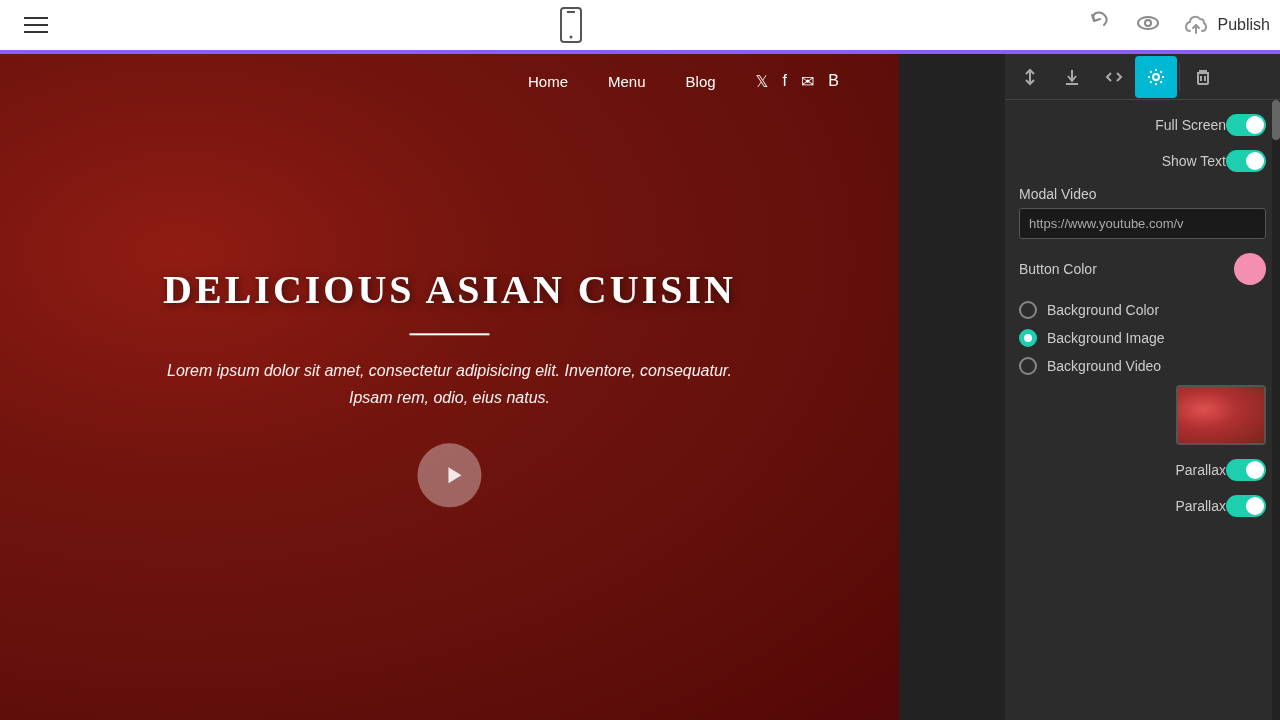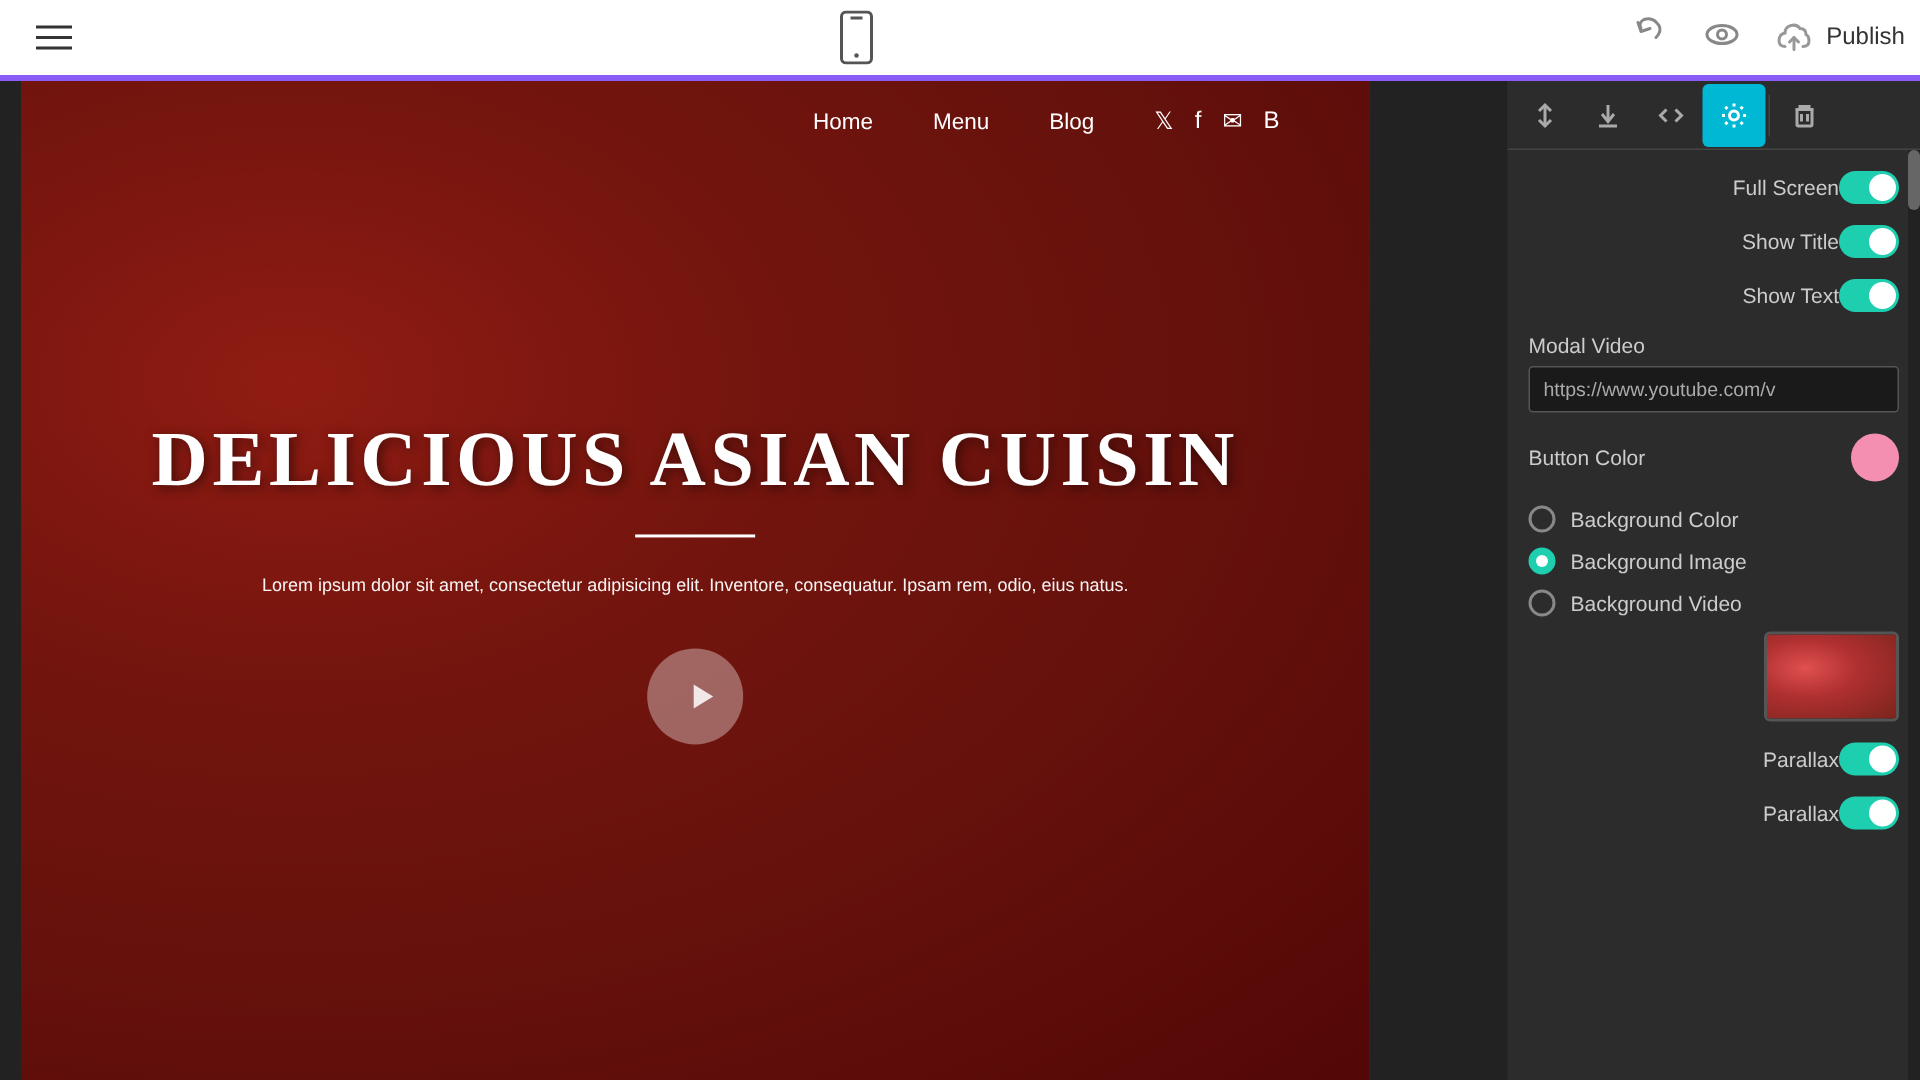--- a/index.html
+++ b/index.html
@@ -24,21 +24,20 @@
       display: flex; align-items: center; gap: 8px;
       background: #fff; border: none; cursor: pointer;
       font-size: 16px; font-weight: 500; color: #333;
     }
     .publish-btn .cloud-icon { opacity: 0.6; }
 
     
     .canvas-area {
       position: absolute; top: 54px; left: 0; width: 899px; height: 666px;
       overflow: hidden;
-      margin-left: 14px;
     }
     .hero-bg {
       position: absolute; inset: 0;
       background: #8B1A1A;
       display: flex; align-items: stretch; justify-content: stretch;
     }
     .hero-bg-overlay {
       position: absolute; inset: 0;
       background: rgba(60,0,0,0.45);
     }
@@ -58,31 +57,31 @@
       padding-right: 60px; gap: 40px; z-index: 10;
     }
     .canvas-nav a { color: #fff; text-decoration: none; font-size: 15px; font-weight: 500; }
     .canvas-nav-icons { display: flex; gap: 14px; align-items: center; }
     .canvas-nav-icons span { color: #fff; font-size: 16px; cursor: pointer; }
     .hero-content {
       position: absolute; top: 50%; left: 50%; transform: translate(-50%, -50%);
       text-align: center; color: #fff; width: 90%; z-index: 10;
     }
     .hero-title {
-      font-size: 52px; font-weight: 900; letter-spacing: 3px;
+      font-size: 40px; font-weight: 900; letter-spacing: 3px;
       text-transform: uppercase; font-family: Georgia, serif;
       text-shadow: 2px 2px 8px rgba(0,0,0,0.5);
       margin-bottom: 20px;
     }
     .hero-divider {
       width: 80px; height: 2px; background: #fff; margin: 0 auto 22px;
     }
     .hero-text {
-      font-size: 12px; line-height: 1.7; max-width: 580px; margin: 0 auto 32px;
-      opacity: 0.95;
+      font-size: 16px; line-height: 1.7; max-width: 580px; margin: 0 auto 32px;
+      font-style: italic; opacity: 0.95;
     }
     .play-btn {
       width: 64px; height: 64px; background: rgba(255,255,255,0.35);
       border-radius: 50%; display: flex; align-items: center; justify-content: center;
       margin: 0 auto; cursor: pointer; border: none;
     }
     .play-btn svg { margin-left: 5px; }
 
     
     .right-panel {
@@ -304,27 +303,20 @@
   <div class="panel-scroll">
 
     <div class="settings-row">
       <span class="settings-label">Full Screen</span>
       <label class="toggle">
         <input type="checkbox" checked="" style="">
         <span class="toggle-slider"></span>
       </label>
     </div>
 
-    <div class="settings-row">
-      <span class="settings-label">Show Title</span>
-      <label class="toggle">
-        <input type="checkbox" checked="" style="">
-        <span class="toggle-slider"></span>
-      </label>
-    </div>
 
     <div class="settings-row">
       <span class="settings-label">Show Text</span>
       <label class="toggle">
         <input type="checkbox" checked="" style="">
         <span class="toggle-slider"></span>
       </label>
     </div>
 
 

